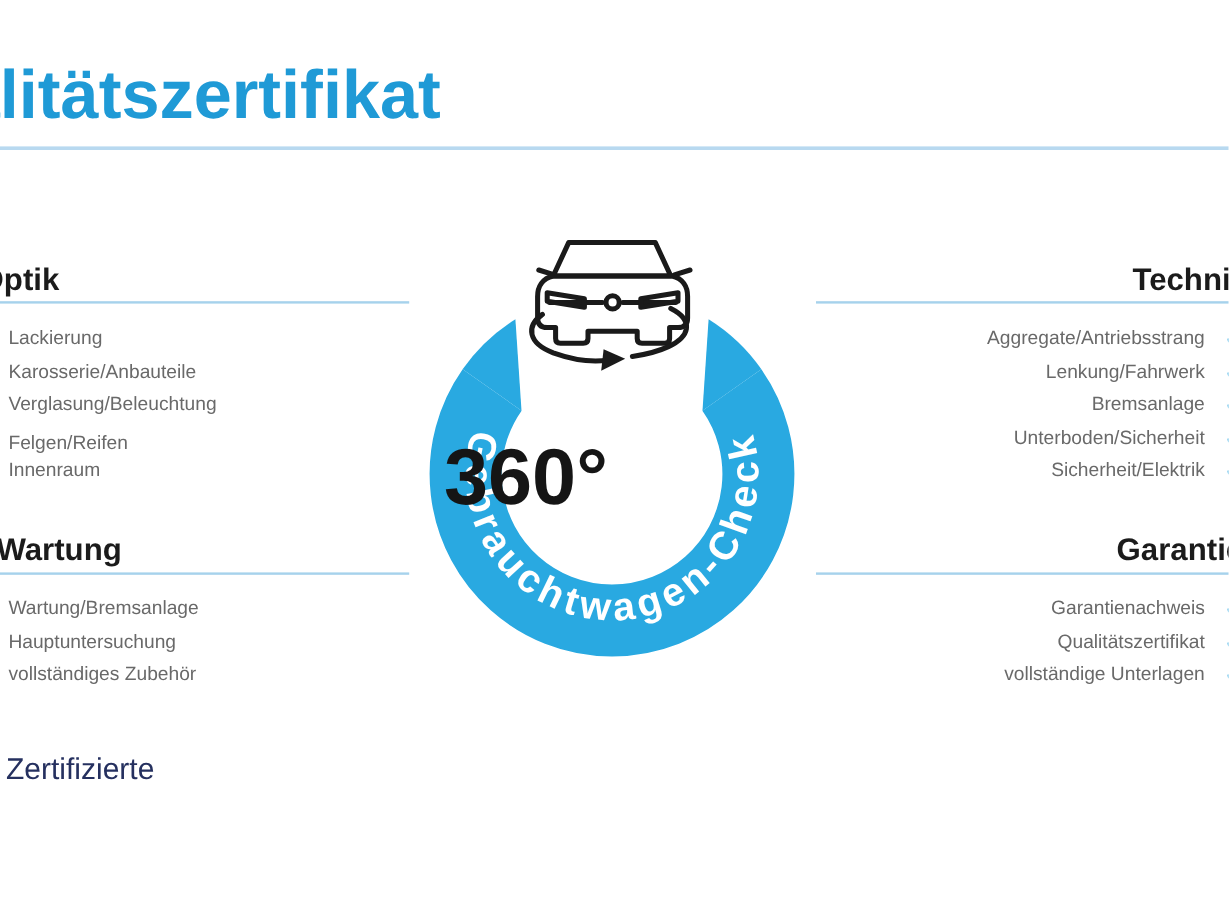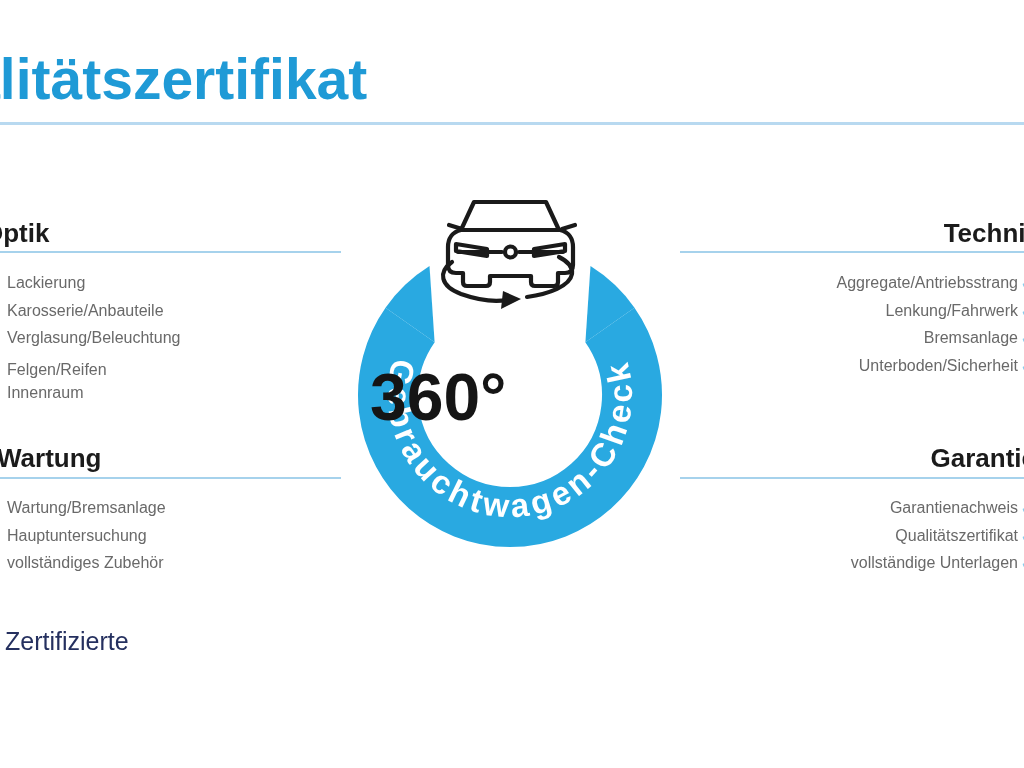--- a/index.html
+++ b/index.html
@@ -22,21 +22,21 @@
   .sec-rule{position:absolute;height:2px;background:#a6d2ec;}
   .rule-left{left:0;width:341px;}
   .rule-right{left:680px;width:344px;}
   .rule-top{top:251px;}
   .rule-bottom{top:477px;}
   
   .item{
     position:absolute;height:20px;line-height:20px;font-size:16px;color:#696969;white-space:nowrap;
   }
   .item.left{left:7px;}
-  .item.right{right:0;width:430px;text-align:right;padding-right:6px;}
+  .item.right{right:0;width:430px;text-align:right;padding-right:20px;}
   .check{
     position:absolute;top:1px;font-size:15px;font-weight:bold;color:#87cdee;line-height:18px;
   }
   .check.at-left{left:-18px;}
   .check.at-right{right:-9px;}
   
   .footer-text{
     position:absolute;left:5px;top:626px;
     font-size:25px;font-weight:normal;line-height:31px;color:#25305f;
   }
@@ -107,20 +107,24 @@
     <span class="check at-right">✓</span>
   </div>
   <div class="item right" style="top:328px">
     <span>Bremsanlage</span>
     <span class="check at-right">✓</span>
   </div>
   <div class="item right" style="top:356px">
     <span>Unterboden/Sicherheit</span>
     <span class="check at-right">✓</span>
   </div>
+  <div class="item right" style="top:383px">
+    <span>Sicherheit/Elektrik</span>
+    <span class="check at-right">✓</span>
+  </div>
 
   <div class="sec-heading row2" style="right:-12px">Garantie</div>
   <div class="item right" style="top:498px">
     <span>Garantienachweis</span>
     <span class="check at-right">✓</span>
   </div>
   <div class="item right" style="top:526px">
     <span>Qualitätszertifikat</span>
     <span class="check at-right">✓</span>
   </div>

